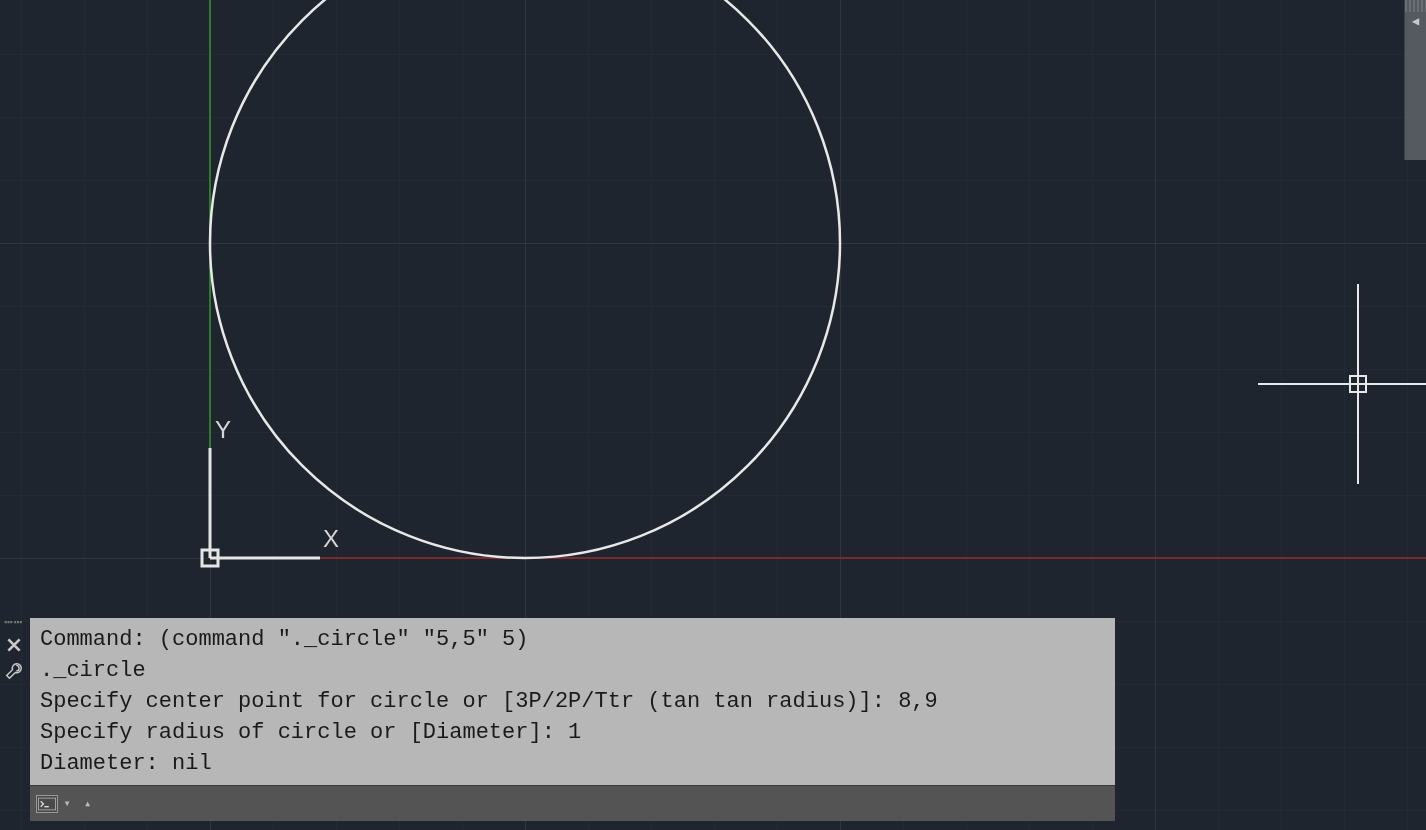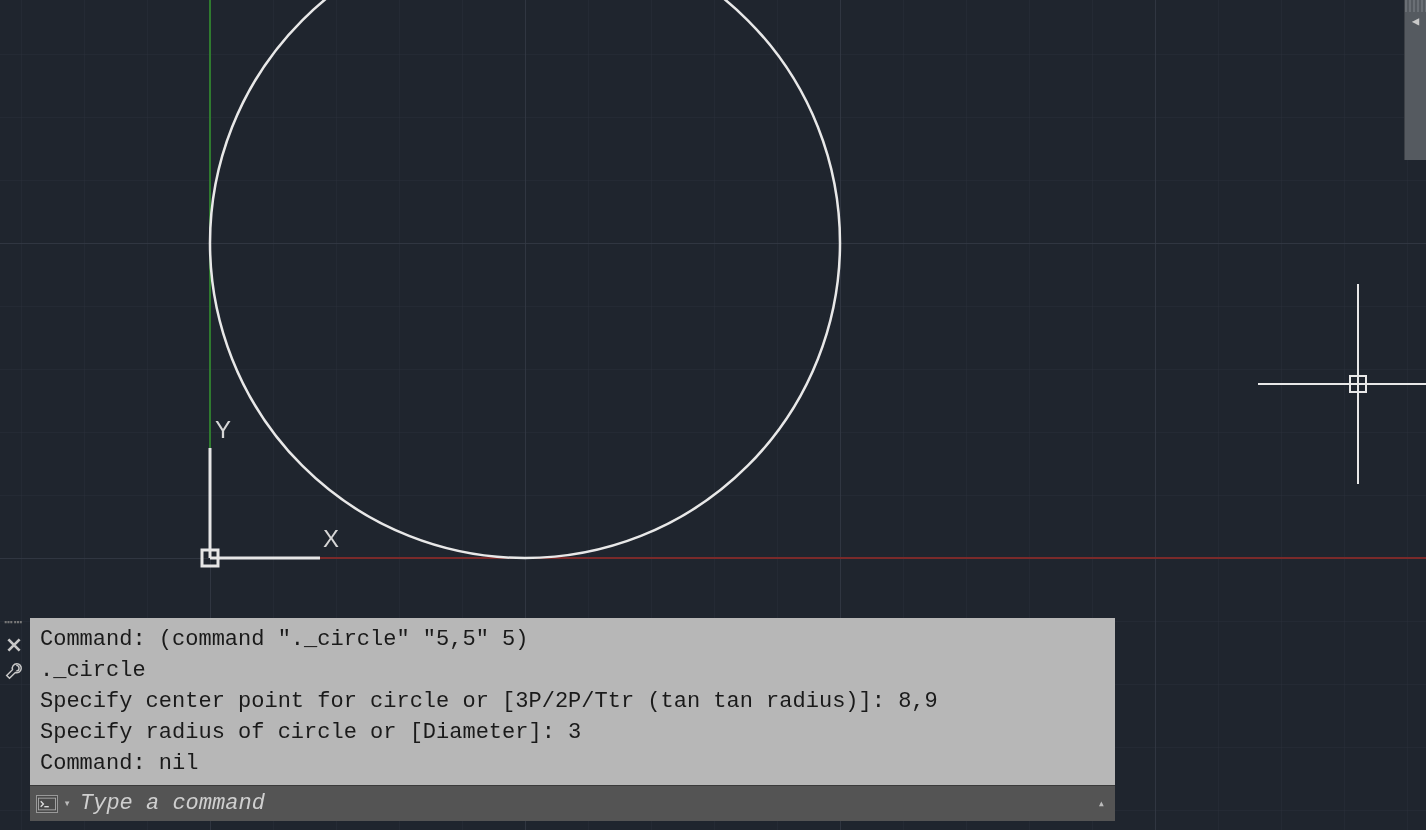--- a/index.html
+++ b/index.html
@@ -131,32 +131,31 @@
     <svg viewBox="0 0 16 16">
         <path d="M10.5 1.5a4 4 0 0 0-3.8 5.3L1.5 12l2.5 2.5 5.2-5.2A4 4 0 1 0 10.5 1.5z M10 3a2.5 2.5 0 1 1 0 5" fill="none" stroke="#c9c9c9" stroke-width="1.3"></path>
       </svg>
   </div>
 </div>
 
 <div class="cmd-panel">
   <div class="cmd-history"><span>Command: (command "._circle" "5,5" 5)</span>
 <span>._circle</span>
 <span>Specify center point for circle or [3P/2P/Ttr (tan tan radius)]: 8,9</span>
-<span>Specify radius of circle or [Diameter]: 3</span>
-<span>Command: nil</span></div>
+<span>Specify radius of circle or [Diameter]: 1</span>
+<span>Diameter: nil</span></div>
   <div class="cmd-inputbar">
     <div class="cmd-icon">
       <svg viewBox="0 0 20 14" width="18" height="14">
           <rect x="0.5" y="0.5" width="19" height="13" fill="none" stroke="#aaa"></rect>
           <path d="M3 4 L6 7 L3 10" fill="none" stroke="#ddd" stroke-width="1.5"></path>
           <line x1="7" y1="10" x2="12" y2="10" stroke="#ddd" stroke-width="1.5"></line>
         </svg>
     </div>
     <div class="cmd-drop">▾</div>
-    <input class="cmd-input" type="text" placeholder="Type a command" style="">
     <div class="cmd-expand">▴</div>
   </div>
 </div>
 
 <div class="right-panel">
   <div class="grip"></div>
   <div class="arrow">◀</div>
   <div class="body"></div>
 </div>
 

